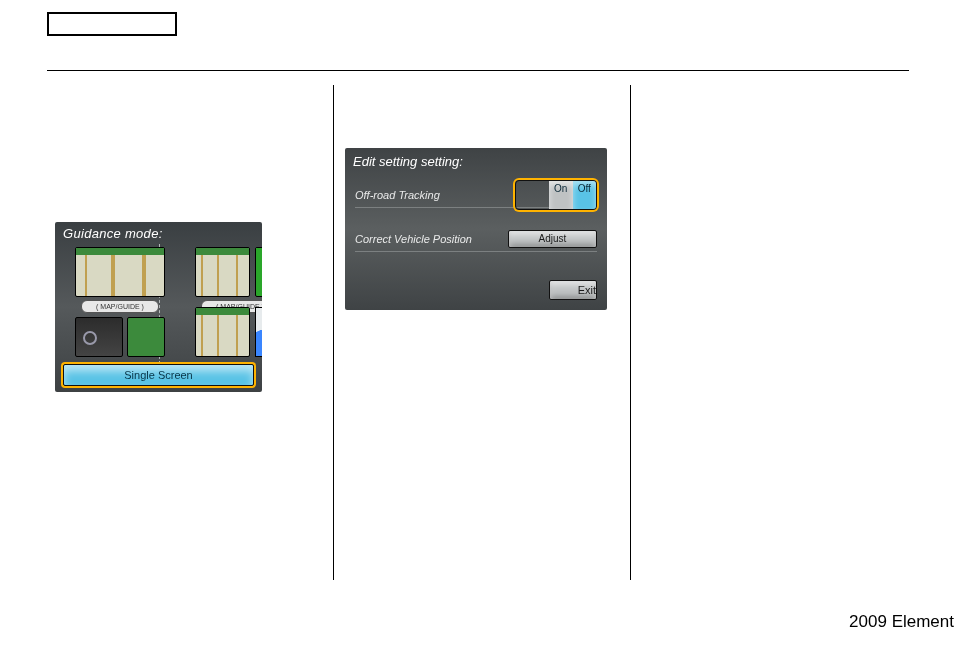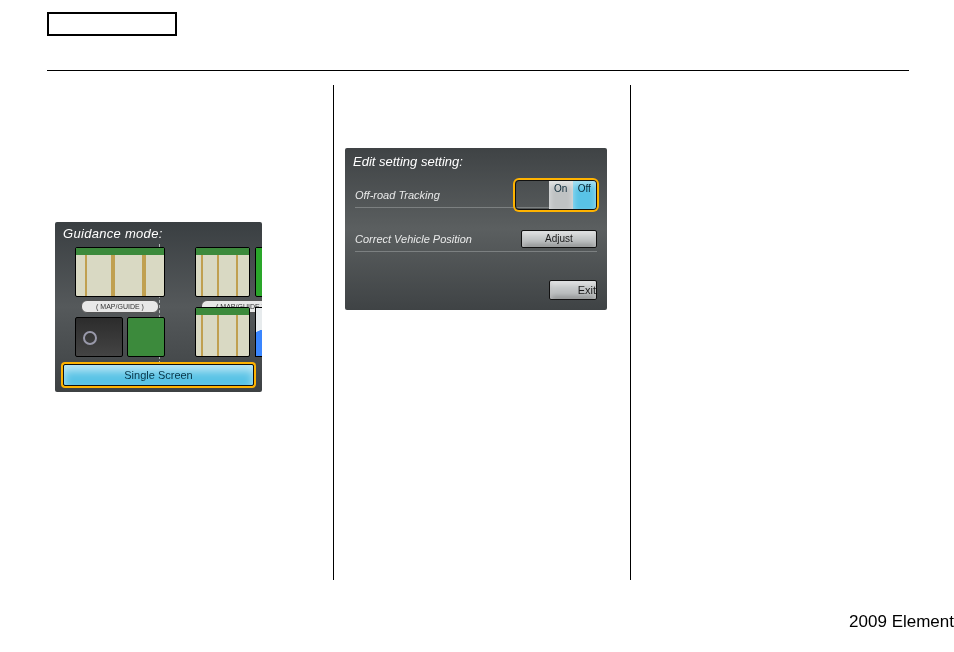--- a/index.html
+++ b/index.html
@@ -246,21 +246,21 @@
   }
   .seg .opt.on{
     background:#bfc2c3;
     box-shadow:inset 0 4px 6px rgba(255,255,255,.6);
   }
   .seg .opt.off{
     background:#59c3e6;
     box-shadow:inset 0 4px 6px rgba(255,255,255,.5);
   }
   .adjust-btn, .exit-btn{
-    width:76px;height:18px;
+    width:89px;height:18px;
     background:#bfc2c3;
     border:1px solid #111;
     border-radius:2px;
     font-size:10px;
     text-align:center;
     line-height:16px;
     color:#1a1a1a;
     box-shadow:inset 0 4px 6px rgba(255,255,255,.6),inset 0 -3px 5px rgba(0,0,0,.25);
   }
   .exit-row{

